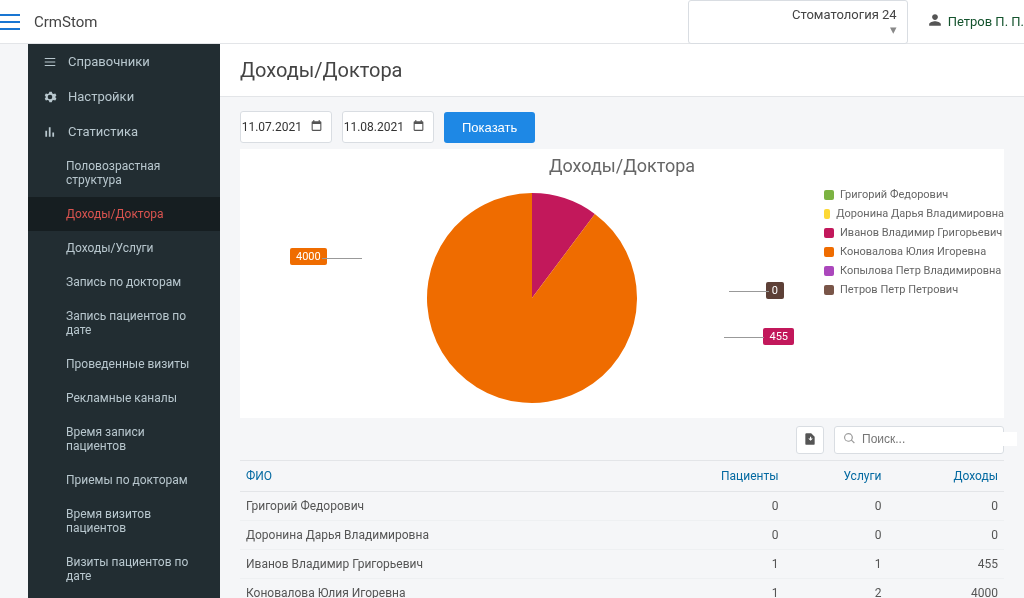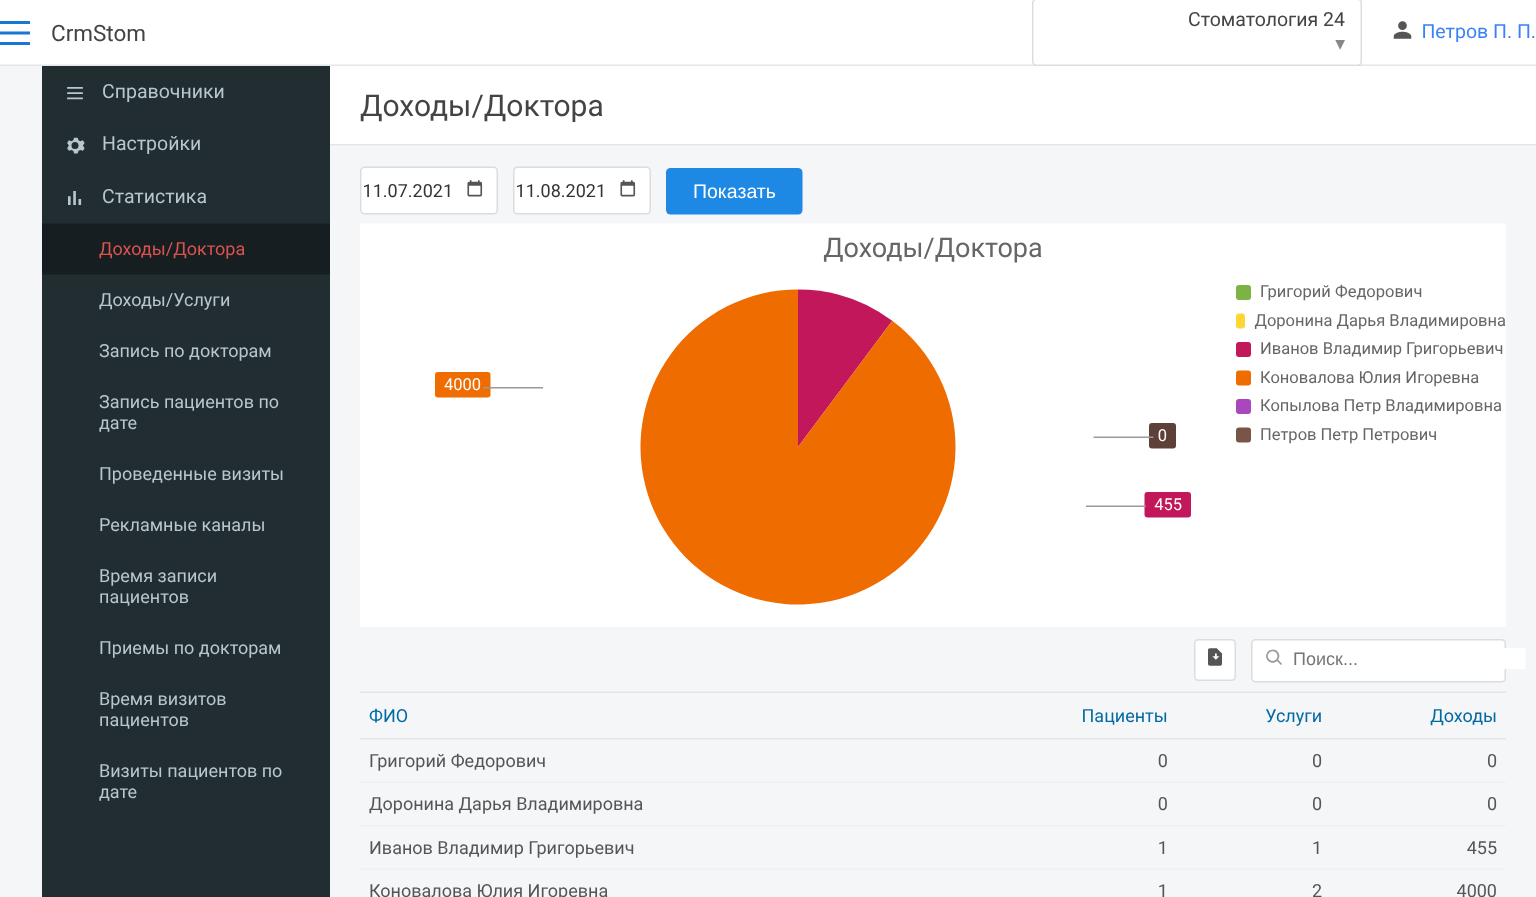--- a/index.html
+++ b/index.html
@@ -3,21 +3,21 @@
 <meta charset="utf-8">
 <style>
   * { box-sizing: border-box; margin: 0; padding: 0; }
   body { font-family: -apple-system, BlinkMacSystemFont, "Segoe UI", Roboto, Arial, sans-serif; background: #f5f6f8; color: #333; font-size: 13px; width:1024px; height:598px; overflow:hidden; }
   .topbar { height:44px; background:#fff; border-bottom:1px solid #e3e5e8; display:flex; align-items:center; padding:0 0; }
   .burger { width:20px; height:16px; display:flex; flex-direction:column; justify-content:space-between; cursor:pointer; margin-right:14px;}
   .burger span { height:2px; background:#1976d2; }
   .brand { font-size:15px; color:#444; font-weight:400;}
   .spacer { flex:1; }
   .clinic-select { width:220px; border:1px solid #d9dde2; border-radius:3px; padding:6px 10px; display:flex; align-items:flex-end; justify-content:space-between; margin-right:20px; color:#444; background:#fff;flex-direction:column;}
-  .user { display:flex; align-items:center; gap:6px; color:#3b82f6; font-size:13px;}
+  .user { display:flex; align-items:center; gap:6px; color:#14532d; font-size:13px;}
   .main { display:flex; height:calc(100% - 44px); }
   .sidebar { width:192px; background:#222d32; color:#b8c7ce; font-size:13px; overflow:auto;margin-left:28px;}
   .side-item { display:flex; align-items:center; gap:10px; padding:10px 14px; cursor:pointer; }
   .side-sub { padding:10px 14px 10px 38px; cursor:pointer; font-size:12px; color:#b8c7ce;}
   .side-sub.active { background:#161e21; color:#d9534f; }
   .side-icon { width:16px; display:flex; justify-content:center; }
   .content { flex:1; overflow:auto; }
   .content-header { background:#fff; padding:14px 20px; border-bottom:1px solid #e3e5e8; }
   .content-header h1 { font-size:20px; font-weight:400; color:#444; }
   .content-body { padding:14px 20px; }
@@ -89,20 +89,21 @@
     </div>
     <div class="side-item">
       <span class="side-icon">
         <svg width="14" height="14" viewBox="0 0 24 24" fill="#b8c7ce">
             <path d="M4 20V10h3v10H4zm6 0V4h3v16h-3zm6 0v-7h3v7h-3z"></path>
           </svg>
       </span>
       <span>Статистика</span>
     </div>
     <div id="sub-items">
+        <div class="side-sub">Половозрастная структура</div>
         <div class="side-sub active">Доходы/Доктора</div>
         <div class="side-sub">Доходы/Услуги</div>
         <div class="side-sub">Запись по докторам</div>
         <div class="side-sub">Запись пациентов по дате</div>
         <div class="side-sub">Проведенные визиты</div>
         <div class="side-sub">Рекламные каналы</div>
         <div class="side-sub">Время записи пациентов</div>
         <div class="side-sub">Приемы по докторам</div>
         <div class="side-sub">Время визитов пациентов</div>
         <div class="side-sub">Визиты пациентов по дате</div>

